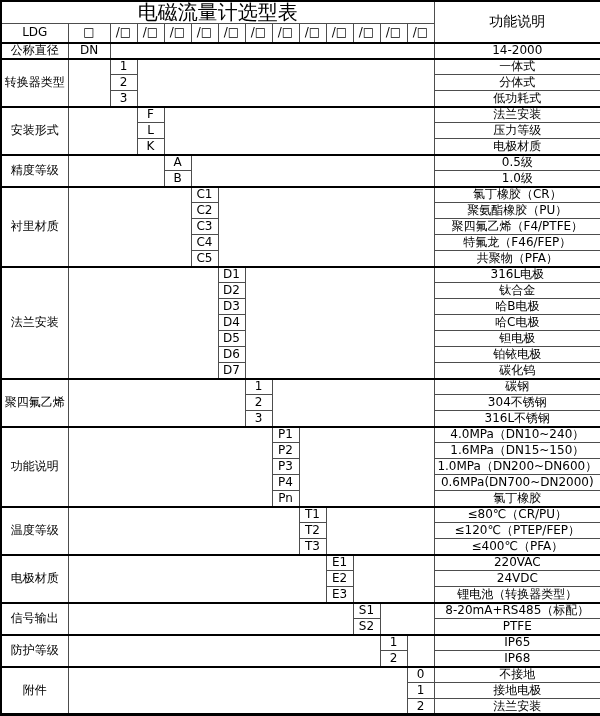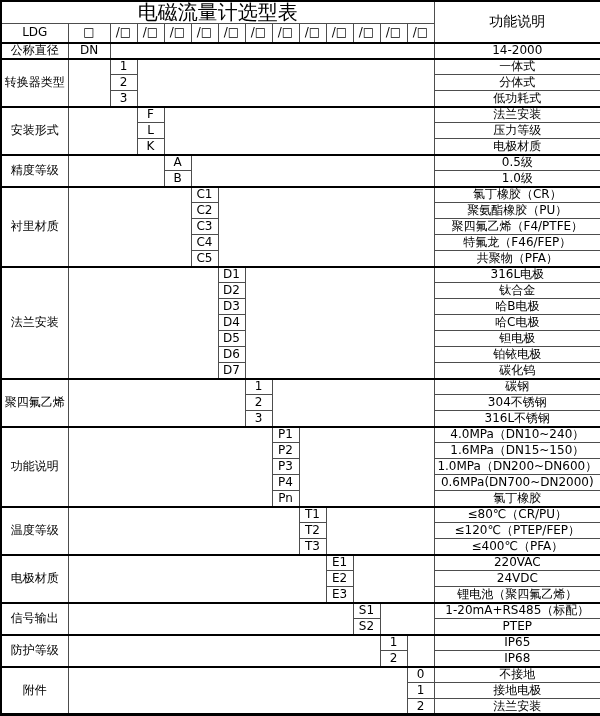--- a/index.html
+++ b/index.html
@@ -238,33 +238,33 @@
     <td>E1</td>
     <td rowspan="3" colspan="3"></td>
     <td>220VAC</td>
   </tr>
   <tr>
         <td>E2</td>
         <td>24VDC</td>
       </tr>
   <tr>
         <td>E3</td>
-        <td>锂电池（聚四氟乙烯）</td>
+        <td>锂电池（转换器类型）</td>
       </tr>
 
   <tr class="sec">
     <td rowspan="2">信号输出</td>
     <td rowspan="2" colspan="10"></td>
     <td>S1</td>
     <td rowspan="2" colspan="2"></td>
-    <td>1-20mA+RS485（标配）</td>
+    <td>8-20mA+RS485（标配）</td>
   </tr>
   <tr>
         <td>S2</td>
-        <td>PTEP</td>
+        <td>PTFE</td>
       </tr>
 
   <tr class="sec">
     <td rowspan="2">防护等级</td>
     <td rowspan="2" colspan="11"></td>
     <td>1</td>
     <td rowspan="2" colspan="1"></td>
     <td>IP65</td>
   </tr>
   <tr>

